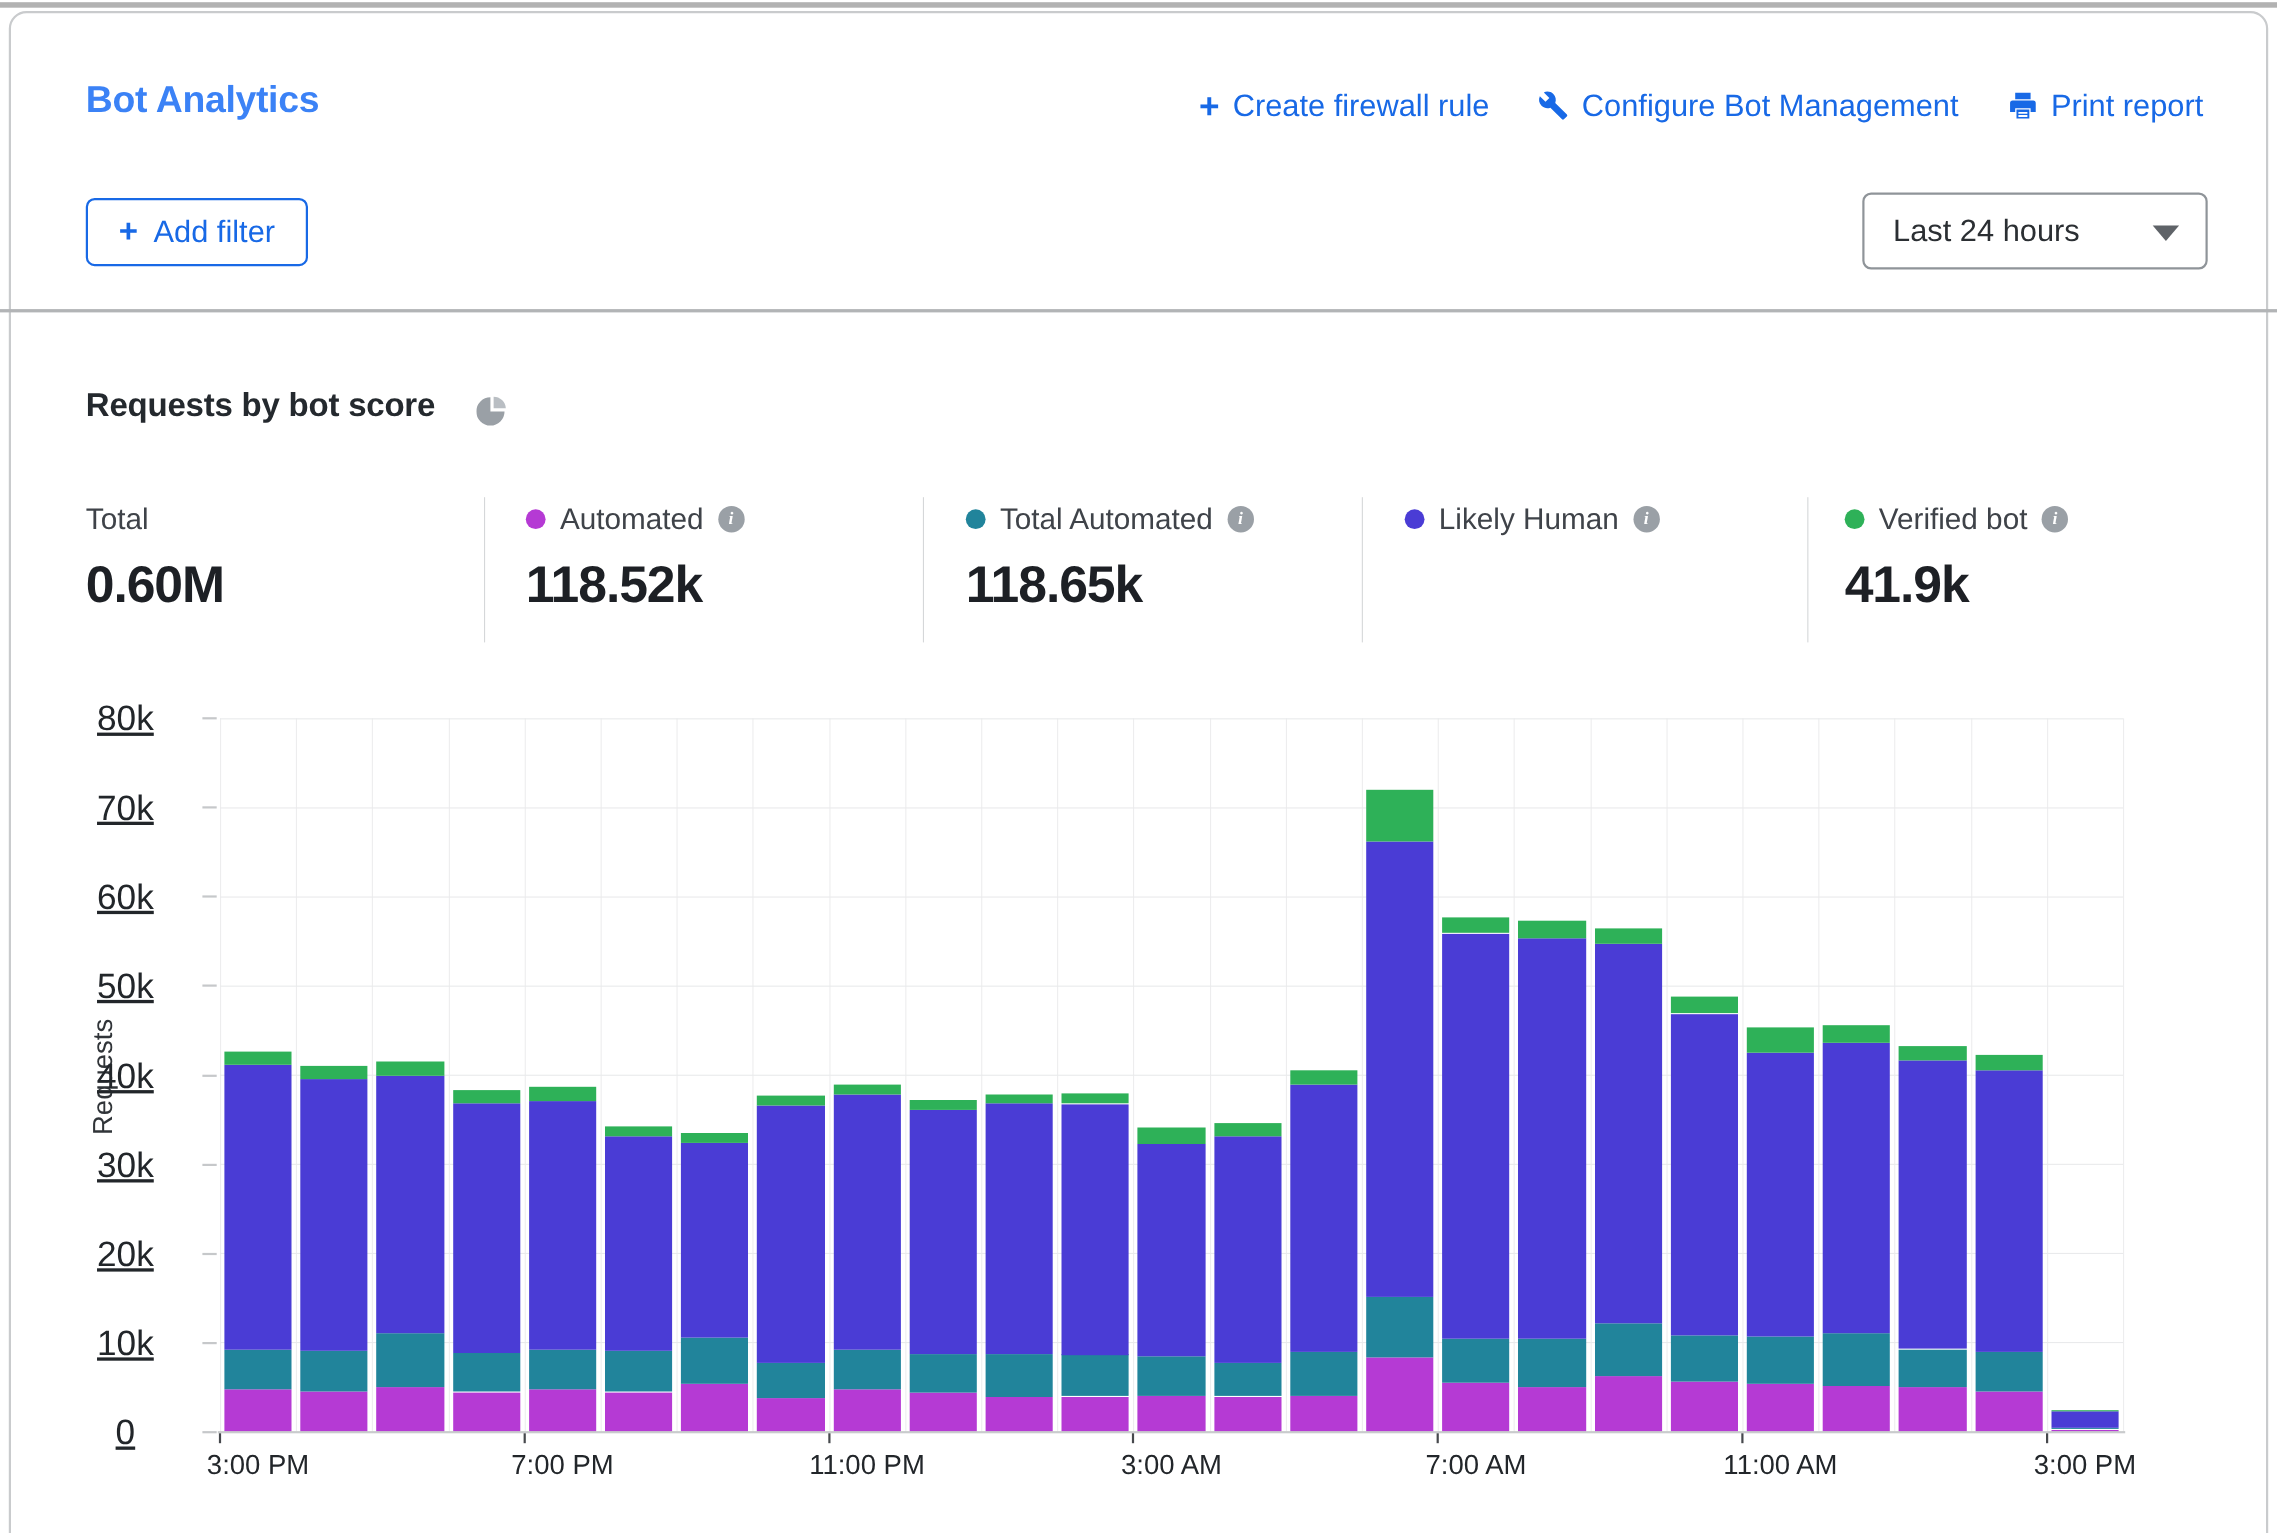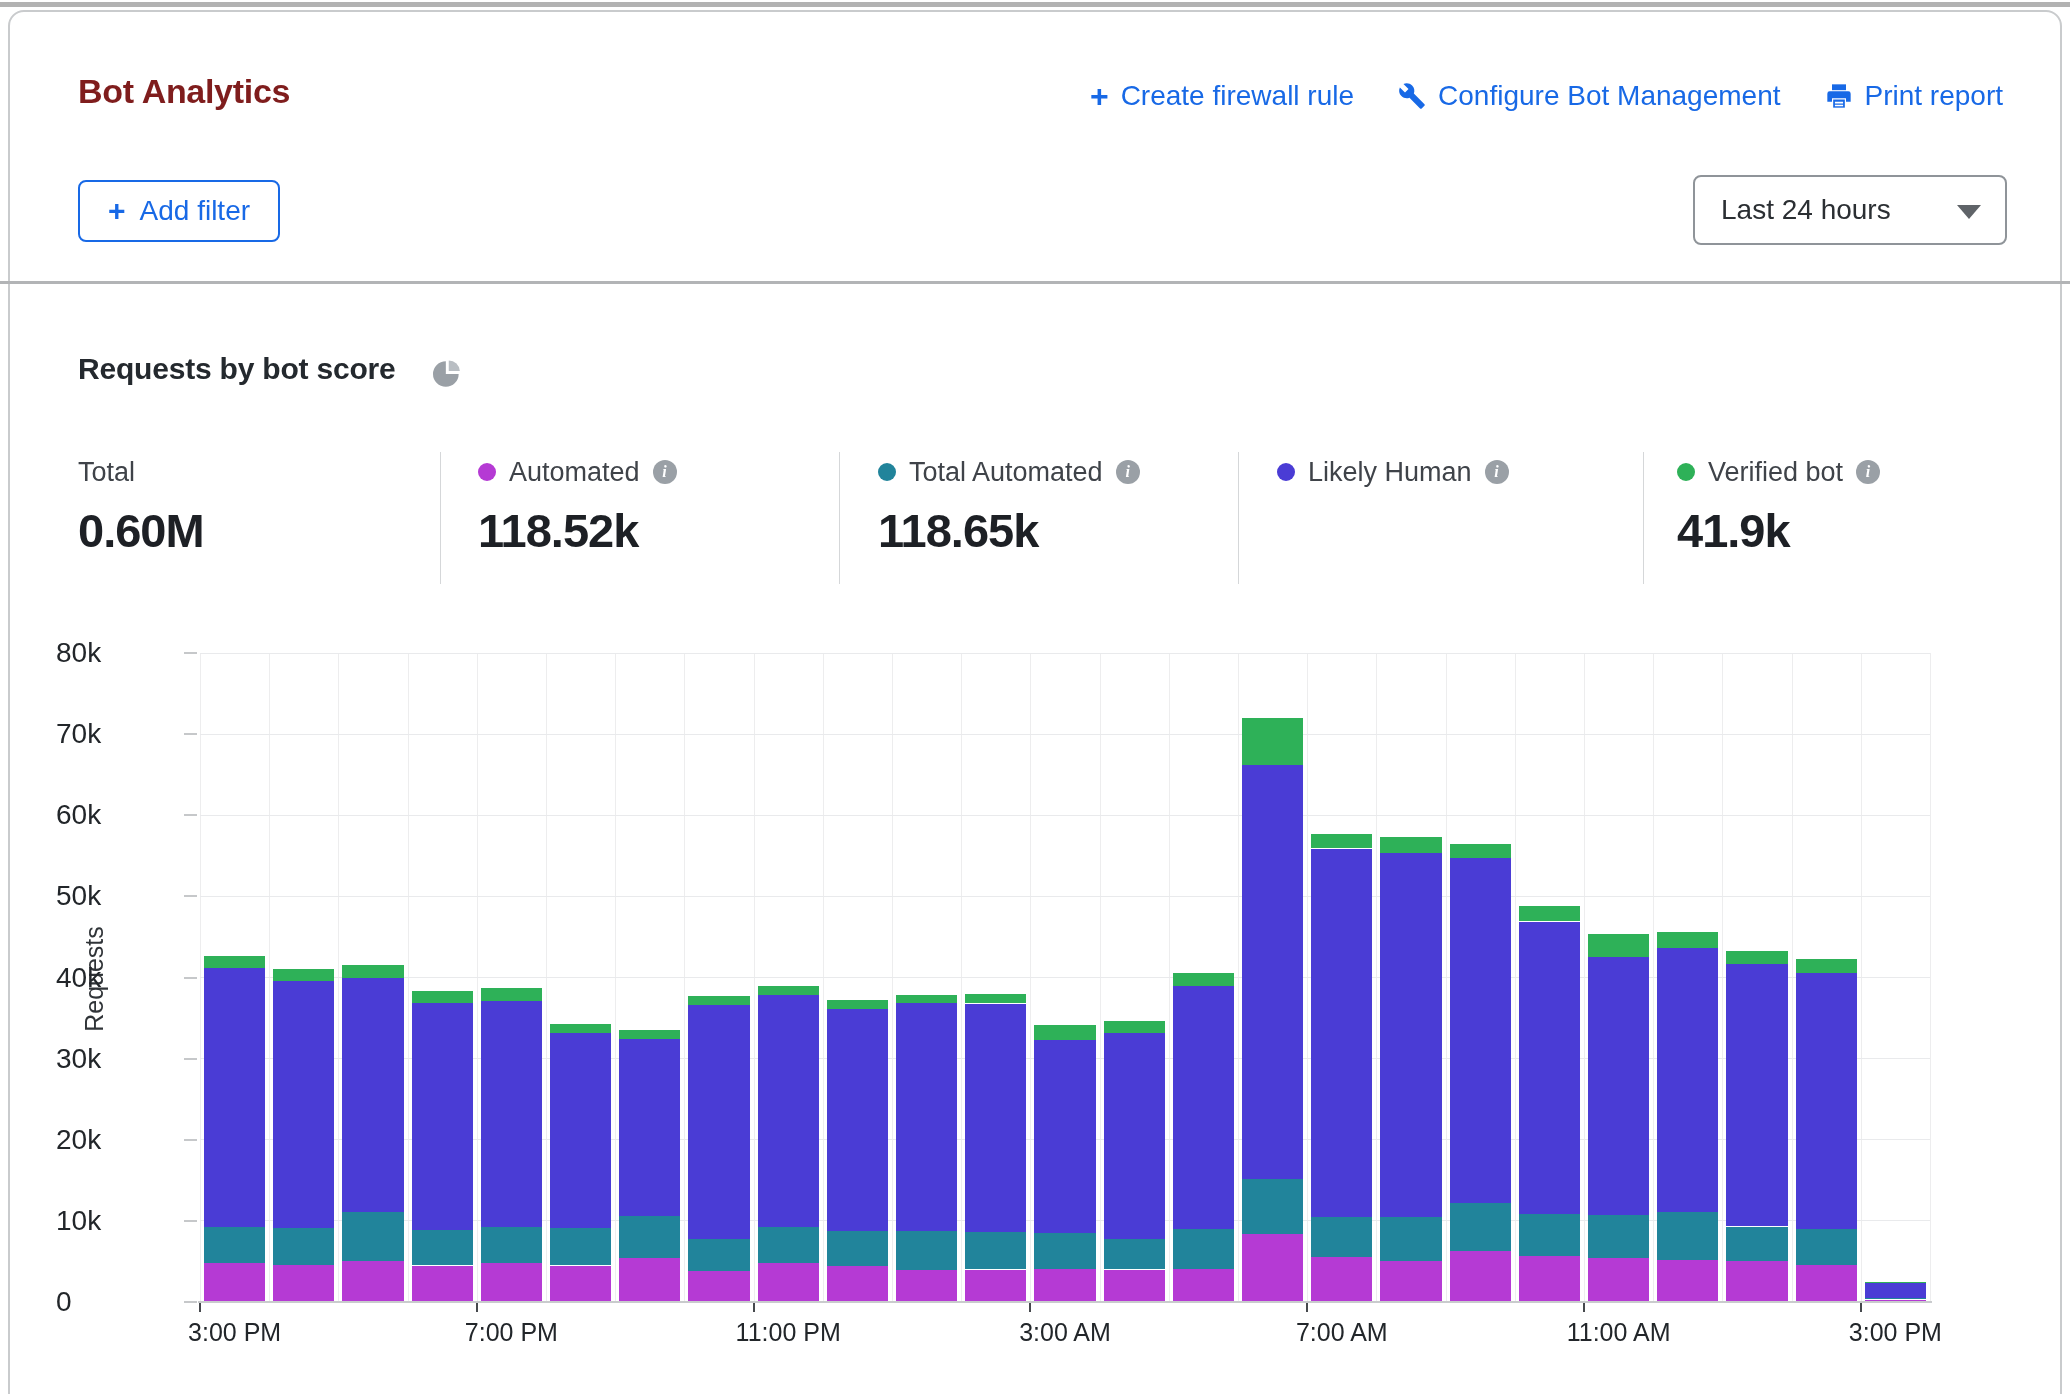--- a/index.html
+++ b/index.html
@@ -9,21 +9,21 @@
     font-family:"Liberation Sans", sans-serif;
     -webkit-font-smoothing:antialiased;
   }
   .top-edge{position:absolute;left:0;top:2px;width:2070px;height:5px;background:#b2b2b2;}
   .card{
     position:absolute;left:8px;top:10px;width:2050px;height:1420px;
     background:#ffffff;border:2px solid #c9cbcd;border-radius:16px 16px 0 0;
   }
   .page-title{
     position:absolute;left:78px;top:72px;margin:0;
-    font-size:34px;font-weight:700;color:#7f1d1d;letter-spacing:-0.3px;
+    font-size:34px;font-weight:700;color:#3b82f6;letter-spacing:-0.3px;
   }
   .header-actions{
     position:absolute;top:80px;right:67px;display:flex;align-items:center;gap:44px;
   }
   .hlink{display:flex;align-items:center;gap:12px;color:#1869e6;font-size:28px;cursor:pointer;text-decoration:none;}
   .plus-glyph{font-size:32px;font-weight:700;line-height:28px;}
   .hicon{width:28px;height:28px;flex:0 0 auto;}
   .add-filter{
     position:absolute;left:78px;top:180px;height:62px;padding:0 28px;
     display:flex;align-items:center;gap:14px;
@@ -58,21 +58,21 @@
     color:#ffffff;font-size:16px;font-weight:700;cursor:pointer;
     font-family:"Liberation Serif", serif;font-style:italic;
   }
   .stat-value{margin-top:14px;font-size:47px;font-weight:700;color:#1d2025;letter-spacing:-1px;}
   .stat-divider{position:absolute;top:452px;width:1px;height:132px;background:#d5d7d9;}
   #chart-layer{position:absolute;left:0;top:0;width:2070px;height:1394px;pointer-events:none;}
   #chart-layer *{pointer-events:auto;}
   .gridline-h{position:absolute;background:#e9eaec;height:1px;}
   .gridline-v{position:absolute;background:#ededee;width:1px;}
   .axis-line{position:absolute;background:#c9cbcd;height:2px;}
-  .ytick-label{position:absolute;width:116px;text-align:left;font-size:28px;color:#22262a;line-height:30px;}
+  .ytick-label{position:absolute;width:116px;text-align:center;font-size:32px;color:#22262a;line-height:30px;text-decoration:underline;}
   .ytick-dash{position:absolute;width:13px;height:2px;background:#c6c8ca;}
   .xtick-mark{position:absolute;width:2px;height:9px;background:#46494d;}
   .xtick-label{position:absolute;width:200px;text-align:center;font-size:25px;color:#22262a;}
   .bar-seg{position:absolute;}
   .y-axis-title{
     position:absolute;left:25px;top:964px;width:140px;height:30px;text-align:center;
     font-size:25px;color:#303438;transform:rotate(-90deg);
   }
   .x-axis-title{
     position:absolute;left:865px;top:1358px;width:400px;text-align:center;

